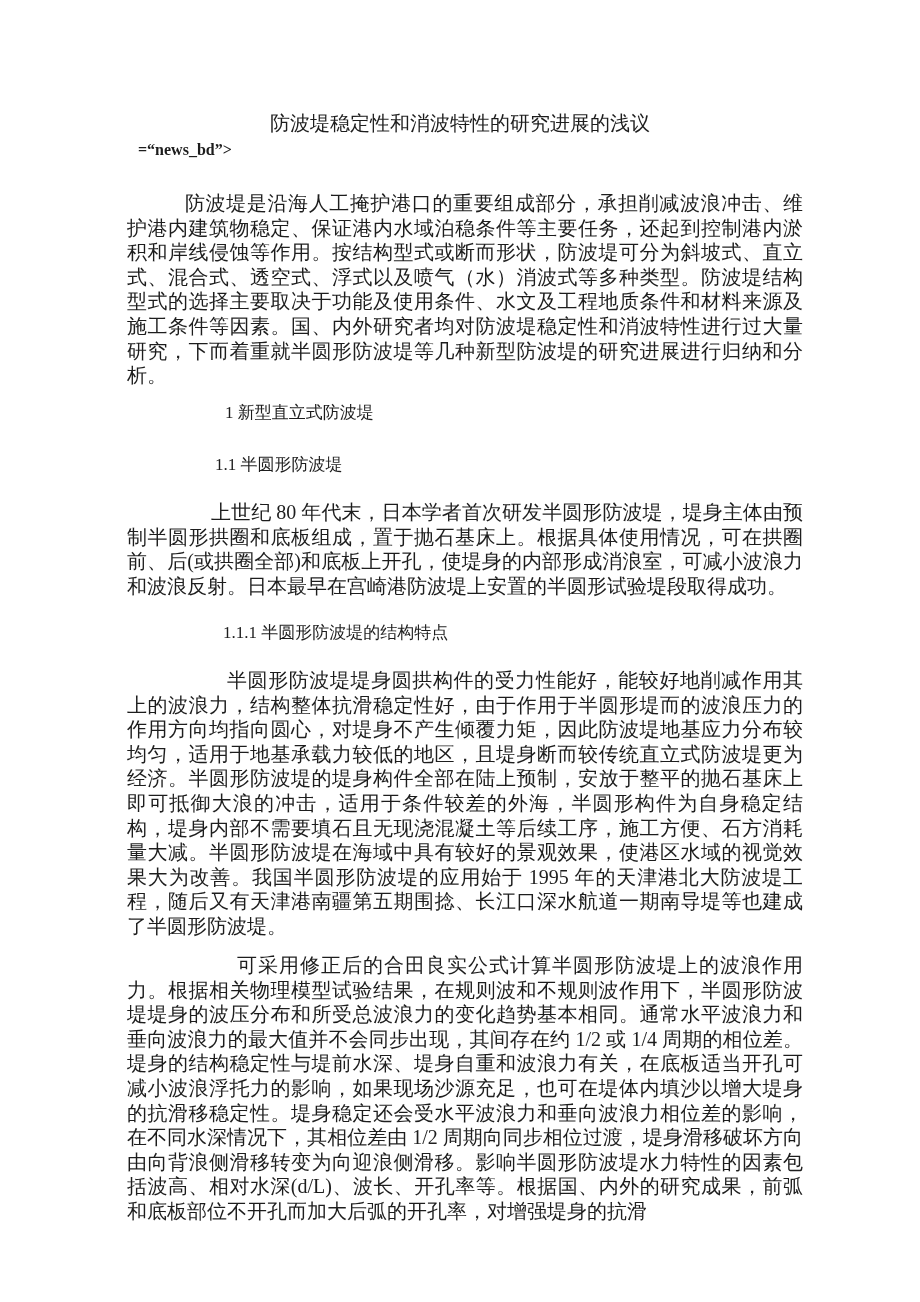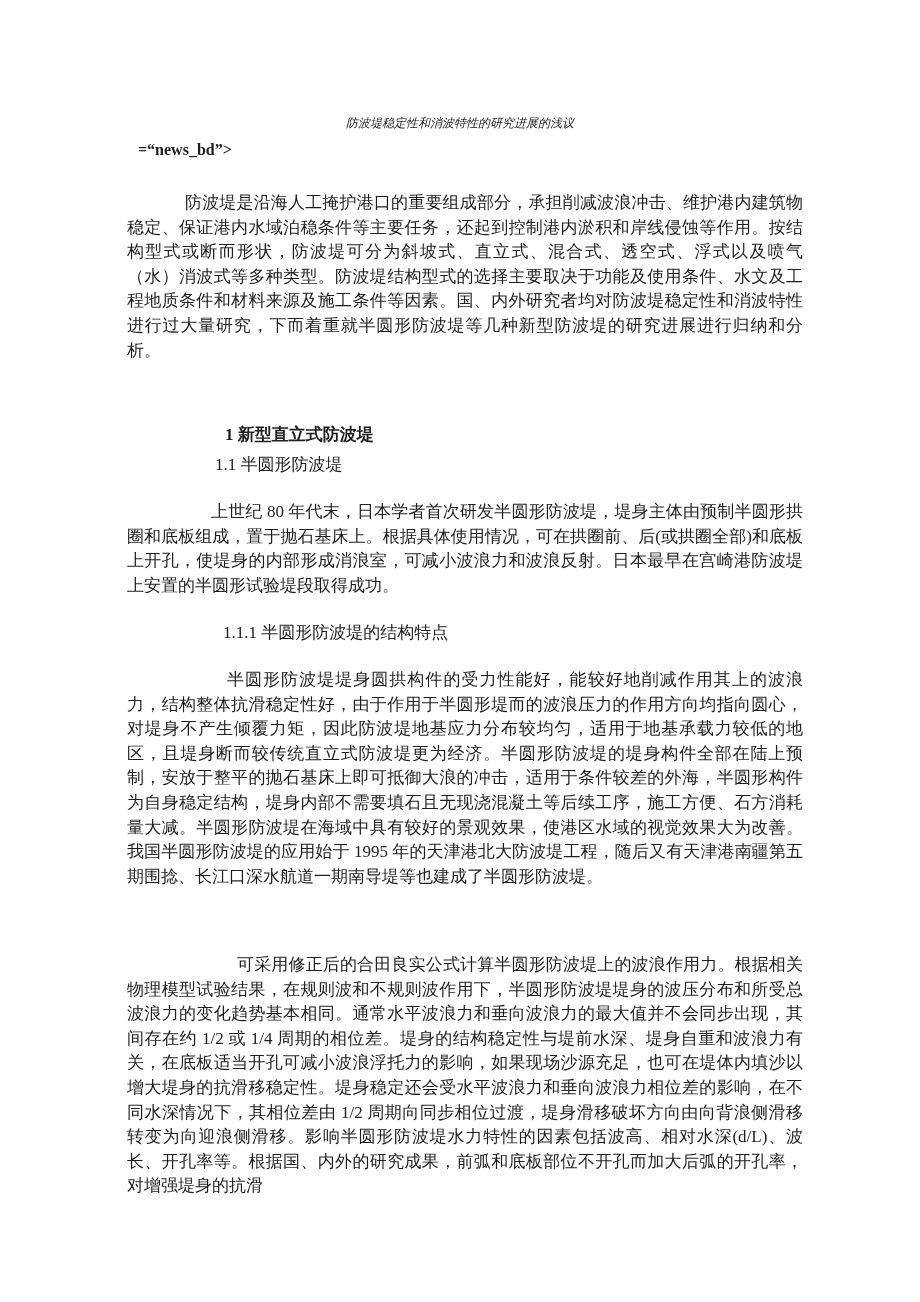--- a/index.html
+++ b/index.html
@@ -15,51 +15,50 @@
     overflow: hidden;
     font-family: "Liberation Serif", "DejaVu Serif", serif;
     color: #1d1d1d;
   }
   .doc-title {
     position: absolute;
     top: 111px;
     left: 0;
     width: 920px;
     text-align: center;
-    font-size: 12px;
+    font-size: 20px;
     line-height: 25px;
     font-weight: normal;
-    font-style: italic;
   }
   .artifact-line {
     position: absolute;
     top: 137px;
     left: 138px;
     font-size: 16px;
     line-height: 25px;
     font-weight: bold;
   }
   .body-text {
     position: absolute;
     left: 127px;
     width: 676px;
-    font-size: 17px;
+    font-size: 20px;
     line-height: 24.6px;
     text-align: justify;
     letter-spacing: 0;
   }
   .heading {
     position: absolute;
     font-size: 17px;
     line-height: 25px;
     font-weight: normal;
     white-space: nowrap;
   }
   .p-intro     { top: 191px; text-indent: 58px; }
-  .h-1         { top: 422px; left: 225px; font-weight: bold; }
+  .h-1         { top: 400px; left: 225px; }
   .h-1-1       { top: 452px; left: 215px; }
   .p-history   { top: 500px; text-indent: 84px; }
   .h-1-1-1     { top: 620px; left: 223px; }
   .p-structure { top: 668px; text-indent: 100px; }
   .h-1-1-2     { top: 910px; left: 223px; }
   .p-stability { top: 953px; text-indent: 110px; }
 </style>
 </head>
 <body>
 

